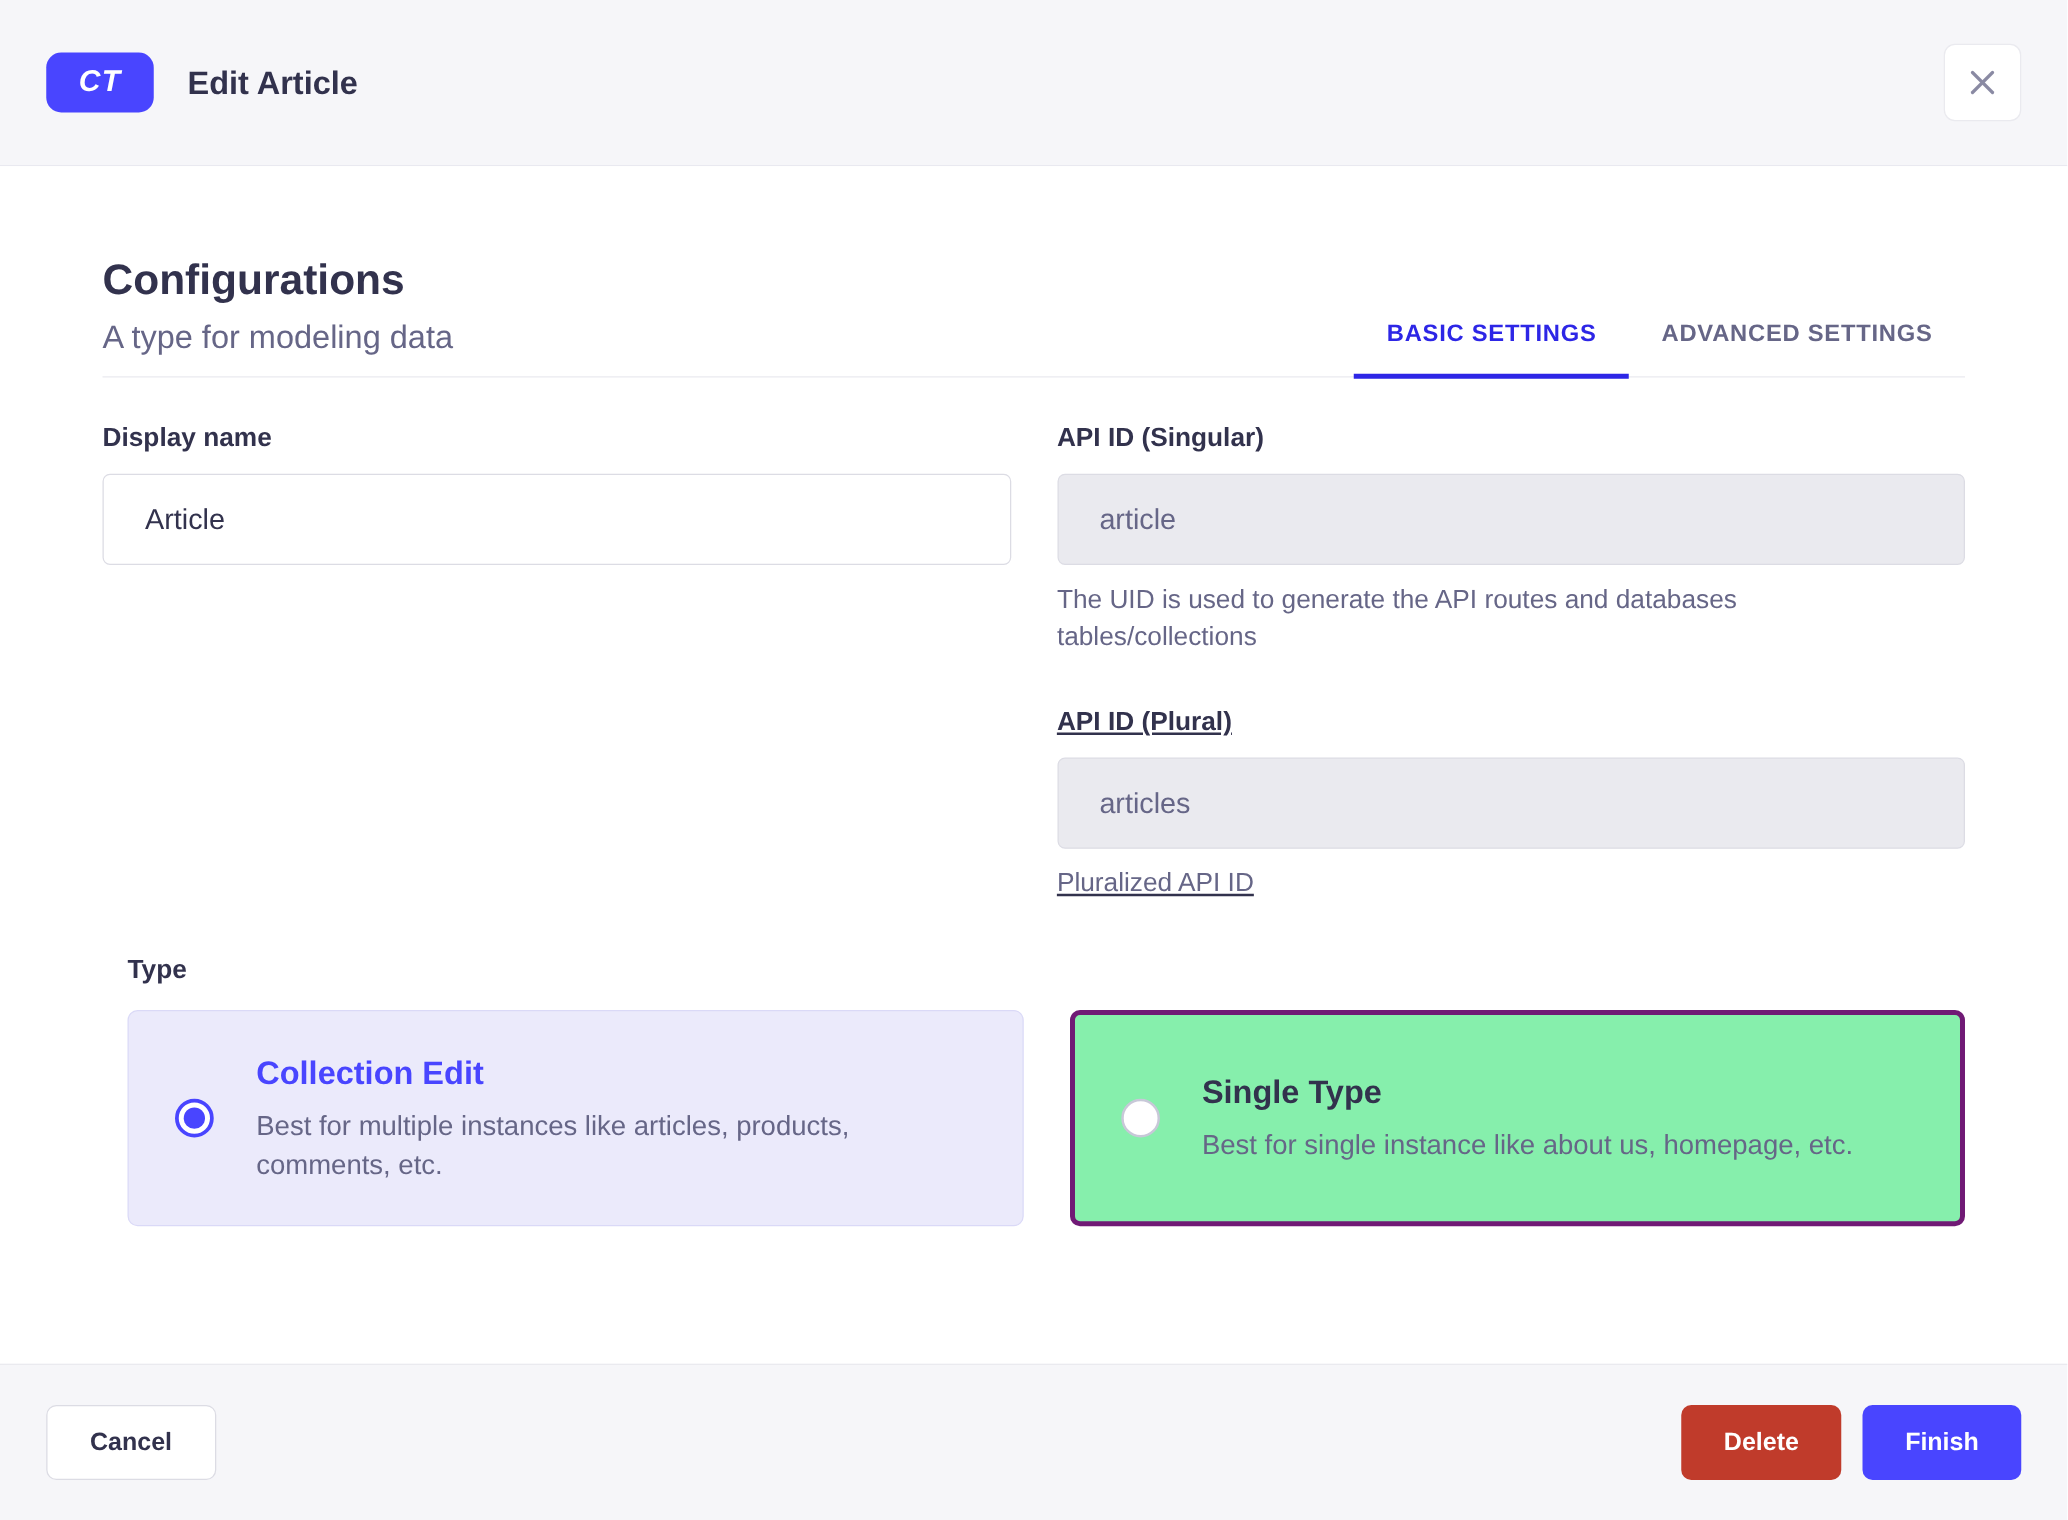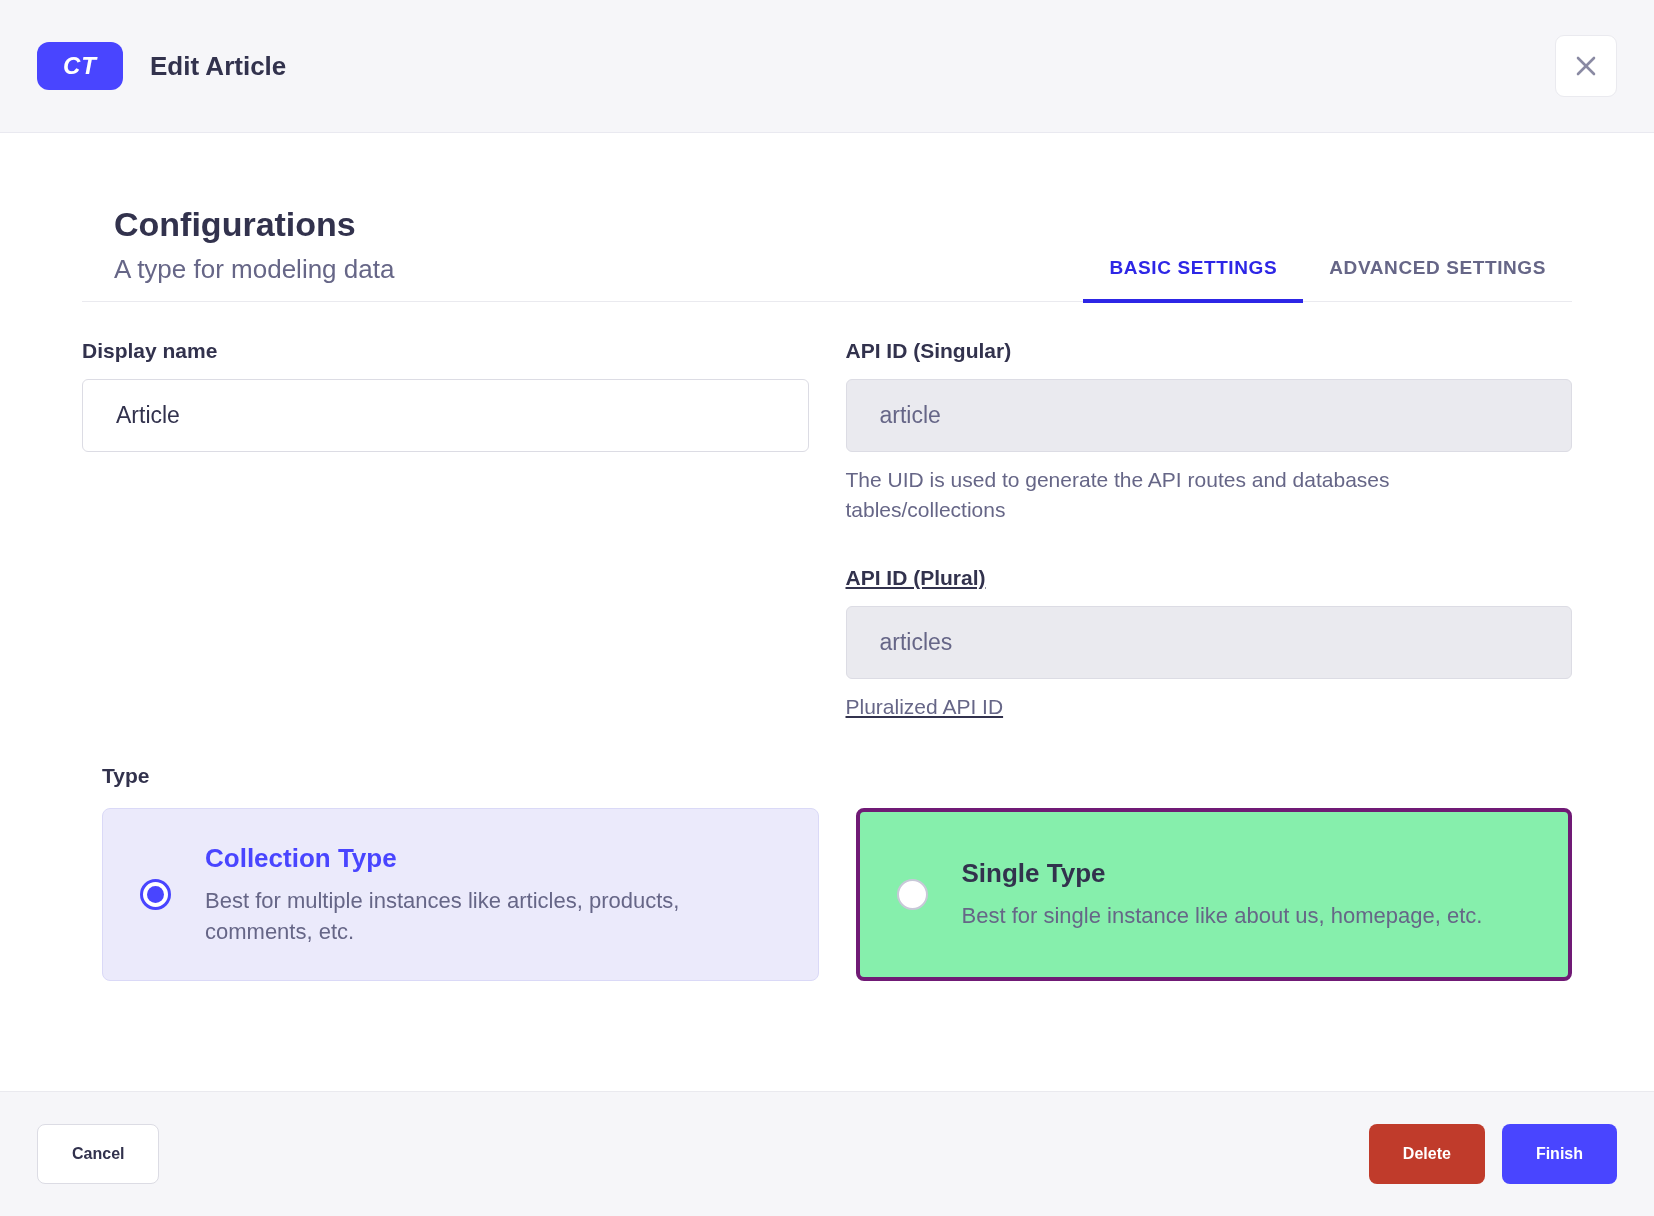--- a/index.html
+++ b/index.html
@@ -55,21 +55,21 @@
     padding: 72px 82px 0 82px;
     overflow: hidden;
   }
 
   .config-header {
     display: flex;
     justify-content: space-between;
     align-items: flex-end;
     border-bottom: 1px solid #EAEAEF;
   }
-  .config-titles { padding-bottom: 16px; margin-left: 32px; }
+  .config-titles { padding-bottom: 16px; }
   .config-title { font-size: 34px; font-weight: 700; color: #32324D; margin-bottom: 10px; }
   .config-subtitle { font-size: 26px; color: #666687; }
 
   .tabs { display: flex; }
   .tab {
     padding: 0 26px 20px 26px;
     font-size: 19px;
     font-weight: 700;
     letter-spacing: 0.6px;
     color: #666687;
@@ -167,21 +167,21 @@
     border-top: 1px solid #EAEAEF;
     display: flex;
     align-items: center;
     justify-content: space-between;
     padding: 0 37px;
   }
   .btn {
     height: 60px;
     border-radius: 8px;
     font-family: "Liberation Sans", sans-serif;
-    font-size: 16px;
+    font-size: 20px;
     font-weight: 700;
     padding: 0 34px;
     cursor: pointer;
     border: 1px solid transparent;
   }
   .btn-cancel { background: #ffffff; border-color: #DCDCE4; color: #32324D; }
   .btn-delete { background: #C03B2B; color: #ffffff; border: none; }
   .btn-finish { background: #4945FF; color: #ffffff; border: none; }
   .footer-right { display: flex; gap: 17px; }
 </style>
@@ -241,21 +241,21 @@
 
   <div class="type-section">
     <label class="field-label" style="margin-bottom:0">Type</label>
     <div class="type-grid">
 
       <div class="type-card selected">
         <span class="radio on">
             <span class="dot"></span>
           </span>
         <div class="card-text">
-          <div class="card-title">Collection Type</div>
+          <div class="card-title">Collection Edit</div>
           <div class="card-desc">Best for multiple instances like articles, products, comments, etc.</div>
         </div>
       </div>
 
       <div class="type-card unselected">
         <span class="radio off"></span>
         <div class="card-text">
           <div class="card-title">Single Type</div>
           <div class="card-desc">Best for single instance like about us, homepage, etc.</div>
         </div>

